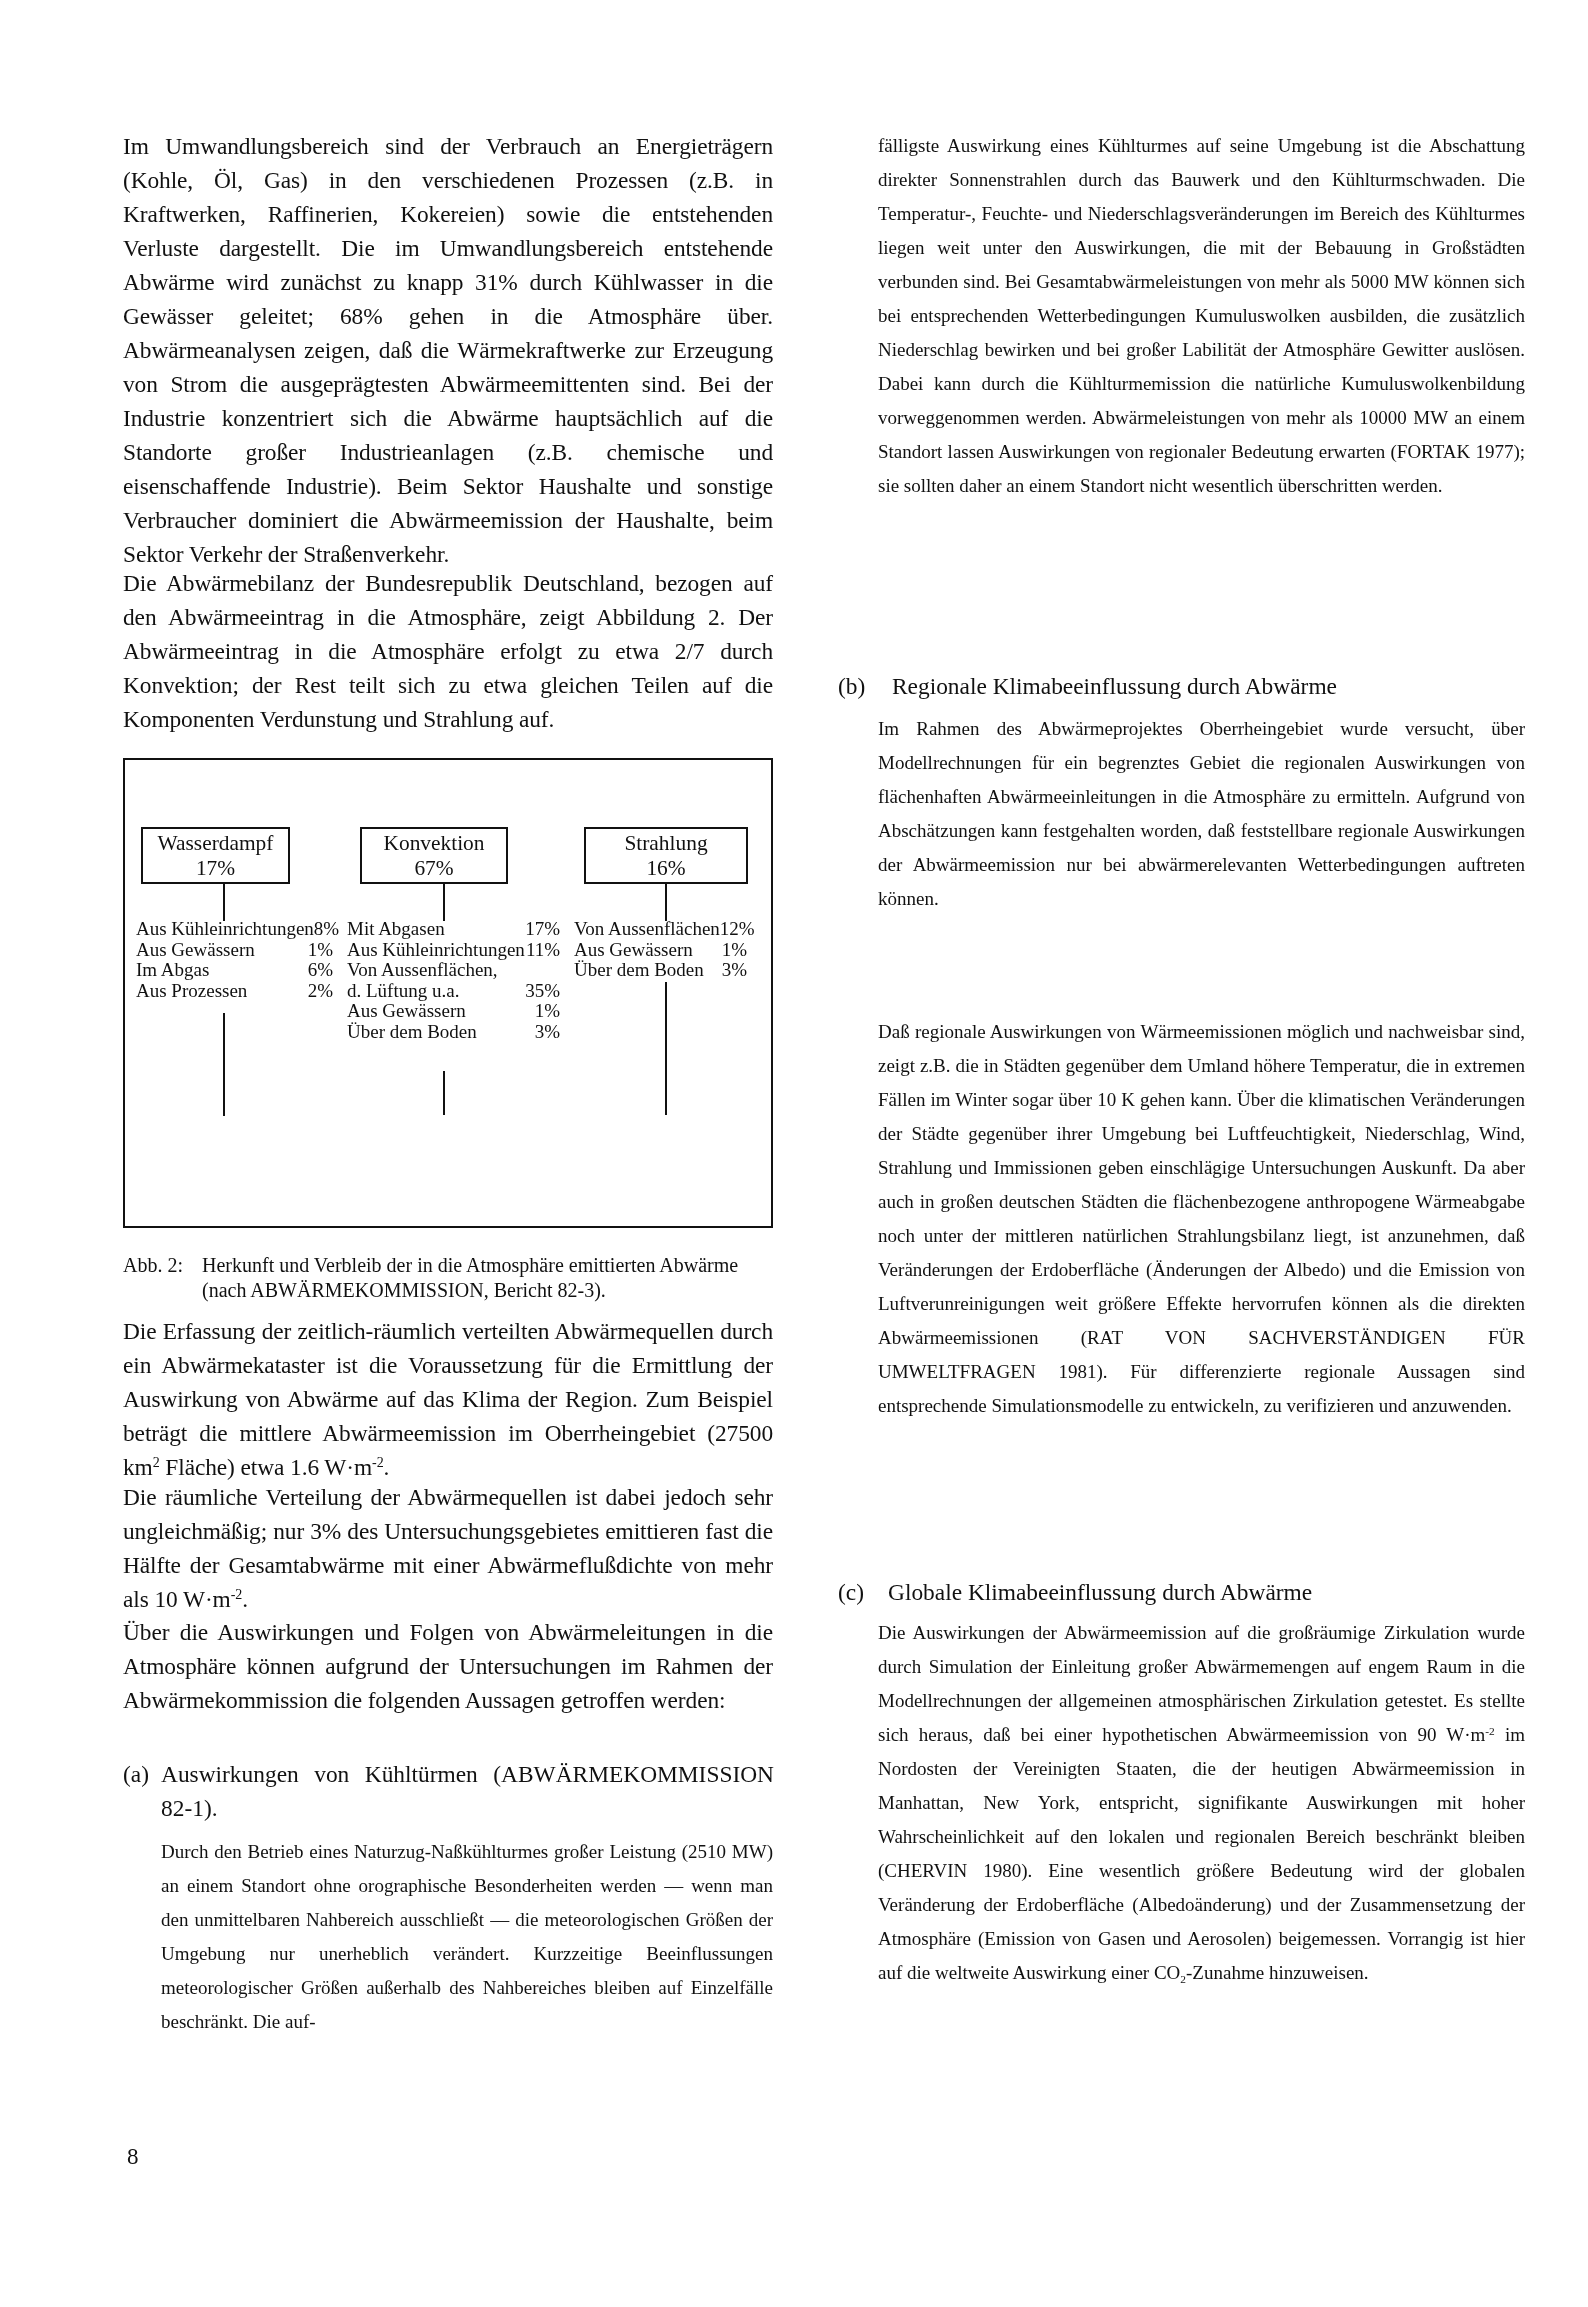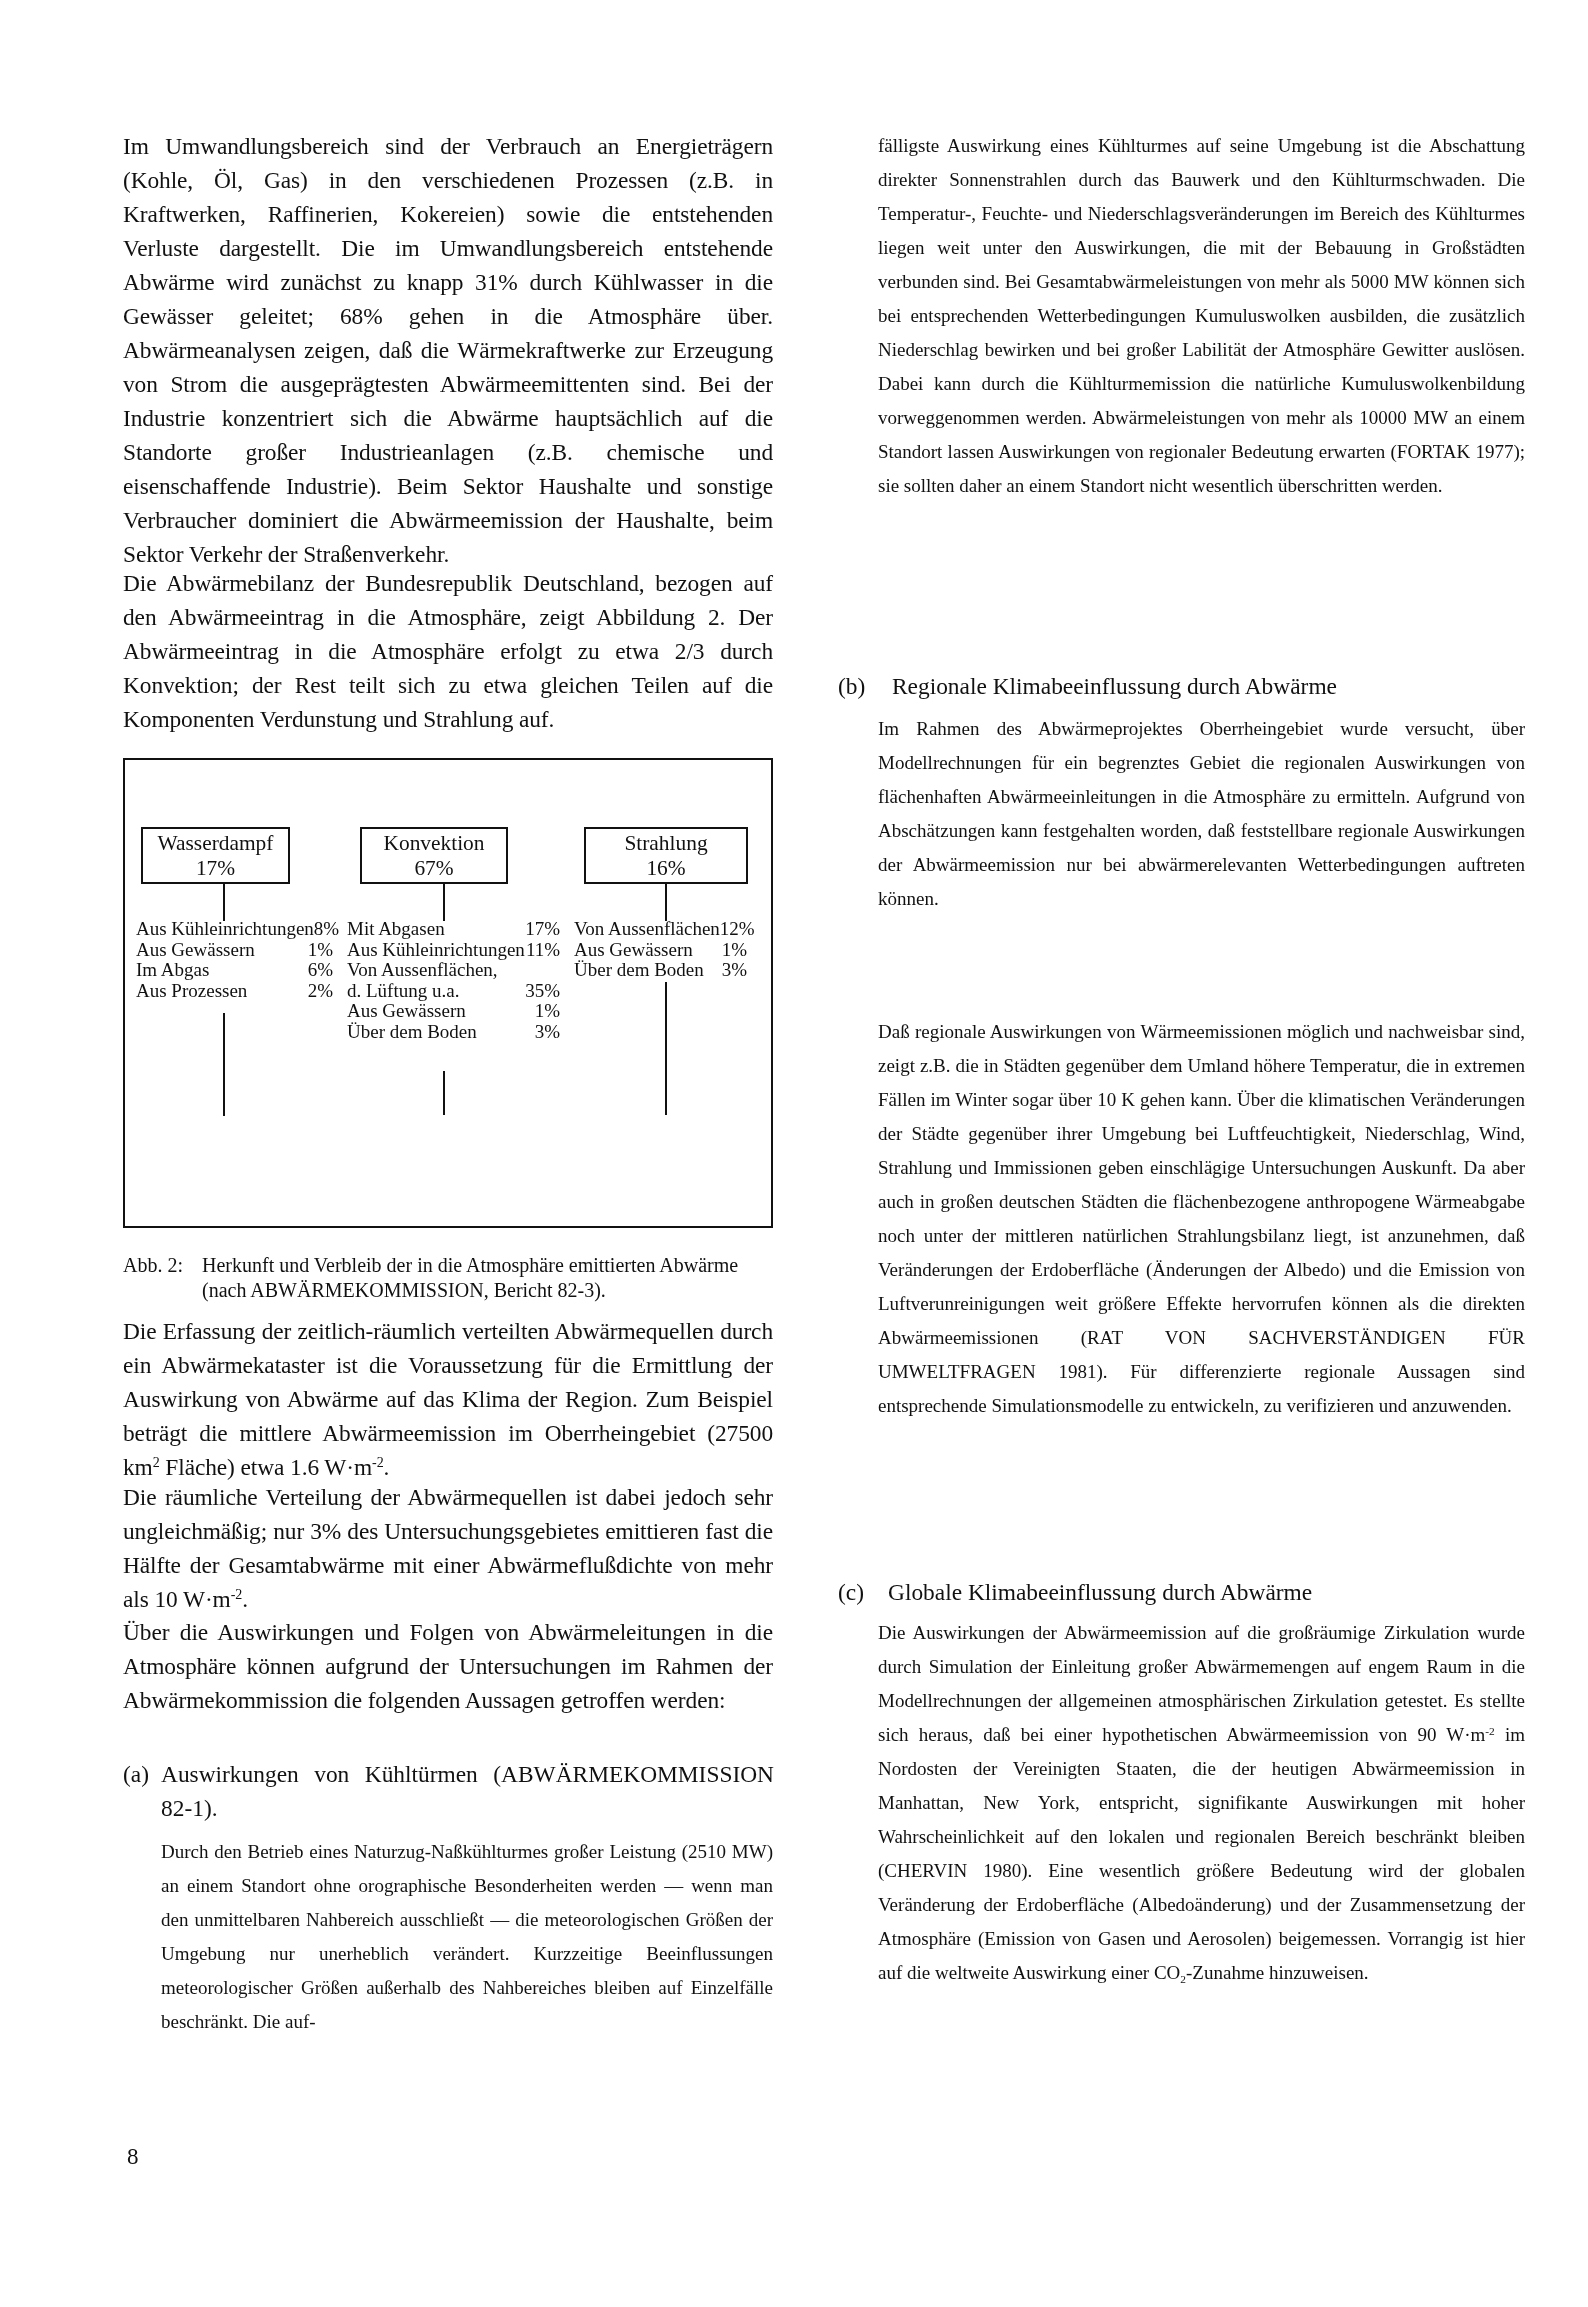--- a/index.html
+++ b/index.html
@@ -28,21 +28,21 @@
   .caption { position:absolute; left:123px; top:1253px; width:659px; font-size:20px; line-height:25.4px; }
   .caption .cap-lbl { position:absolute; left:0; top:0; }
   .caption .cap-txt { position:absolute; left:79px; top:0; width:580px; }
   .page-num { position:absolute; left:127px; top:2144px; font-size:23px; }
 </style>
 </head>
 <body>
 
 <p class="p" style="left:123px; top:129px; width:650px;">Im Umwandlungsbereich sind der Verbrauch an Energieträgern (Kohle, Öl, Gas) in den verschiedenen Prozessen (z.B. in Kraftwerken, Raffinerien, Kokereien) sowie die entstehenden Verluste dargestellt. Die im Umwandlungsbereich entstehende Abwärme wird zunächst zu knapp 31% durch Kühlwasser in die Gewässer geleitet; 68% gehen in die Atmosphäre über. Abwärmeanalysen zeigen, daß die Wärmekraftwerke zur Erzeugung von Strom die ausgeprägtesten Abwärmeemittenten sind. Bei der Industrie konzentriert sich die Abwärme hauptsächlich auf die Standorte großer Industrieanlagen (z.B. chemische und eisenschaffende Industrie). Beim Sektor Haushalte und sonstige Verbraucher dominiert die Abwärmeemission der Haushalte, beim Sektor Verkehr der Straßenverkehr.</p>
 
-<p class="p" style="left:123px; top:566px; width:650px;">Die Abwärmebilanz der Bundesrepublik Deutschland, bezogen auf den Abwärmeeintrag in die Atmosphäre, zeigt Abbildung 2. Der Abwärmeeintrag in die Atmosphäre erfolgt zu etwa 2/3 durch Konvektion; der Rest teilt sich zu etwa gleichen Teilen auf die Komponenten Verdunstung und Strahlung auf.</p>
+<p class="p" style="left:123px; top:566px; width:650px;">Die Abwärmebilanz der Bundesrepublik Deutschland, bezogen auf den Abwärmeeintrag in die Atmosphäre, zeigt Abbildung 2. Der Abwärmeeintrag in die Atmosphäre erfolgt zu etwa 2/7 durch Konvektion; der Rest teilt sich zu etwa gleichen Teilen auf die Komponenten Verdunstung und Strahlung auf.</p>
 
 <div class="figure">
 
   <div class="fig-box" style="left:16px; width:149px;">
     <div>Wasserdampf</div>
     <div>17%</div>
   </div>
   <div class="fig-box" style="left:235px; width:148px;">
     <div>Konvektion</div>
     <div>67%</div>

